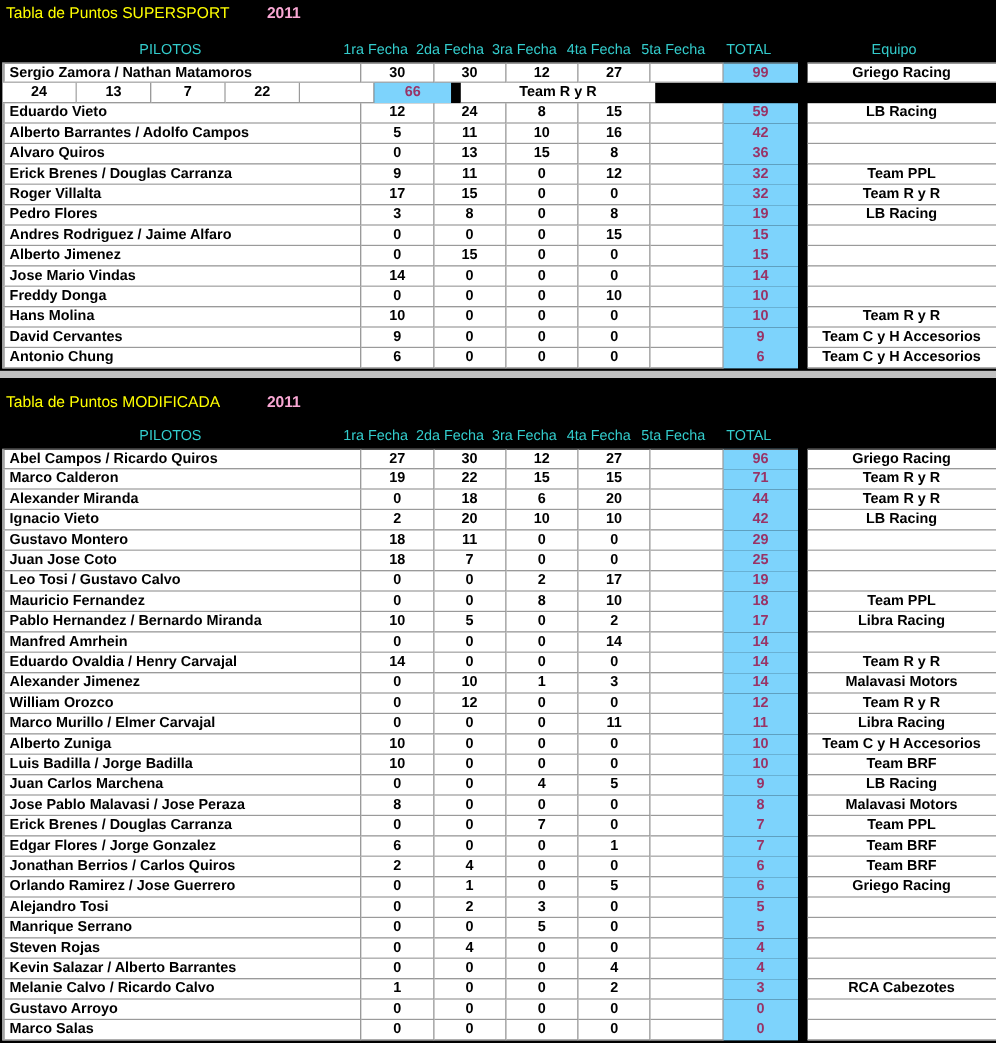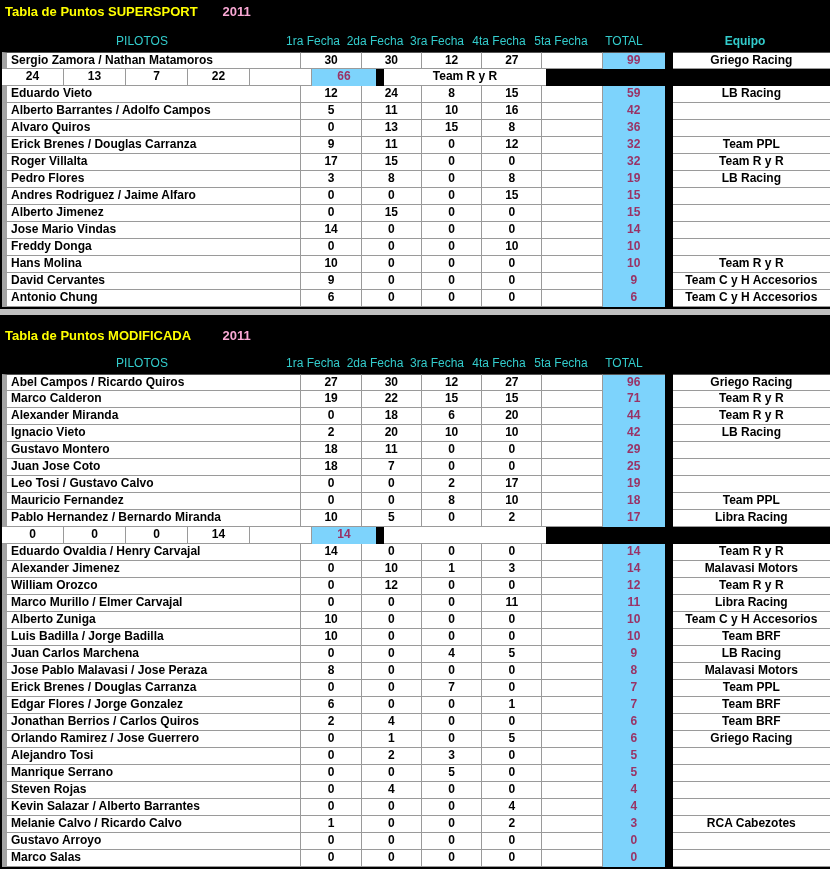--- a/index.html
+++ b/index.html
@@ -4,39 +4,39 @@
 <style>
   * { box-sizing: border-box; margin: 0; padding: 0; }
   html, body { width: 830px; height: 869px; background: #000000; overflow: hidden; }
   body { font-family: "Liberation Sans", sans-serif; }
 
   .page { position: relative; width: 830px; height: 869px; background: #000000; }
 
   .title-row { margin-left: 5px; height: 15px; line-height: 15px; white-space: nowrap; }
   .sec1 .title-row { padding-top: 0; margin-top: 3px; }
   .sec2 .title-row { margin-top: 12px; }
-  .table-title { display: inline-block; width: 213px; color: #FFFF00; font-weight: bold; font-size: 13px; }
+  .table-title { display: inline-block; width: 213px; color: #FFFF00; font-weight: normal; font-size: 13px; }
   .table-year  { display: inline-block; color: #f9a8d4; font-weight: bold; font-size: 13px; }
 
   .header-row { display: flex; margin-left: 2px; margin-top: 16px; height: 15px; line-height: 15px; }
   .sec2 .header-row { margin-top: 14px; }
   .hcell { color: #33CCCC; font-size: 12px; text-align: center; white-space: nowrap; overflow: visible; }
-  .hcell.equipo-h { font-weight: bold; }
+  .hcell.equipo-h { font-weight: normal; }
 
   .grid { margin-left: 2px; margin-top: 3px; }
 
   .row { display: flex; height: 17px; }
   .cell {
     height: 17px; line-height: 15px; background: #FFFFFF; color: #000000;
     font-weight: bold; font-size: 12px; white-space: nowrap; overflow: hidden;
     border-bottom: 1px solid #9a9a9a; border-right: 1px solid #9a9a9a;
     text-align: center;
   }
   .row:first-child .cell { border-top: 1px solid #555; }
-  .cell.pilots { width: 308px; text-align: left; padding-left: 4px; border-left: 5px solid #a3a3a3; }
+  .cell.pilots { width: 308px; text-align: left; padding-left: 4px; border-left: 2px solid #a3a3a3; }
   .cell.num    { width: 62px; }
   .cell.total  { width: 64px; background: #7dd3fc; color: #993366; border-right: none; border-bottom: none; }
   .gap         { width: 8px; height: 17px; background: #000000; }
   .cell.equipo { width: 162px; border-right: none; }
 
   
   .hcell.pilots-h { width: 280px; }
   .hcell.num-h    { width: 62px; }
   .hcell.total-h  { width: 64px; }
   .hgap           { width: 8px; }
@@ -345,20 +345,21 @@
           <div class="cell num">10</div>
           <div class="cell num">5</div>
           <div class="cell num">0</div>
           <div class="cell num">2</div>
           <div class="cell num"></div>
           <div class="cell total">17</div>
           <div class="gap"></div>
           <div class="cell equipo">Libra Racing</div>
         </div>
         <div class="row">
+          <div class="cell pilots">Manfred Amrhein</div>
           <div class="cell num">0</div>
           <div class="cell num">0</div>
           <div class="cell num">0</div>
           <div class="cell num">14</div>
           <div class="cell num"></div>
           <div class="cell total">14</div>
           <div class="gap"></div>
           <div class="cell equipo"></div>
         </div>
         <div class="row">

